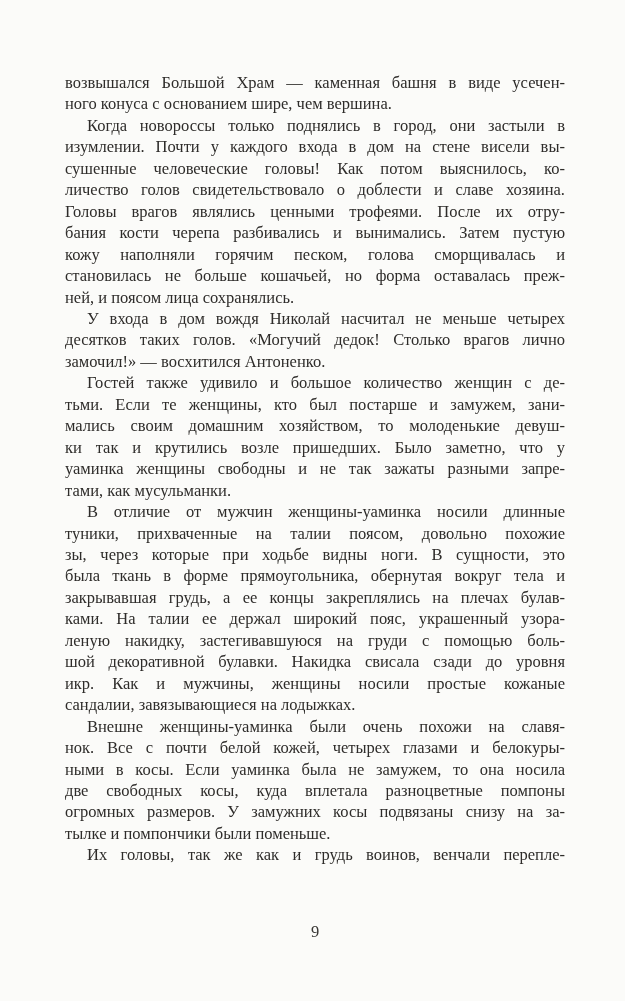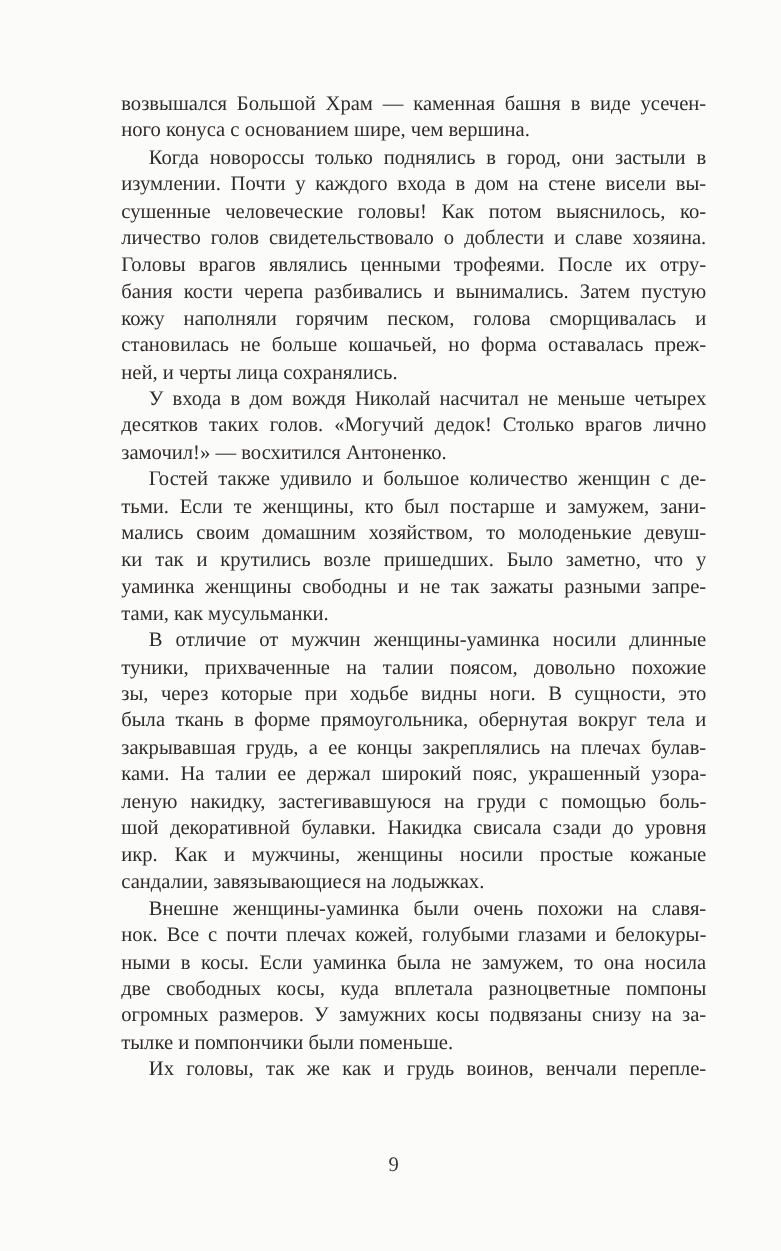--- a/index.html
+++ b/index.html
@@ -25,21 +25,20 @@
     overflow: hidden;
   }
   .paragraph {
     margin: 0;
     padding: 0;
   }
   .line {
     text-align: justify;
     text-align-last: justify;
     min-height: 21.45px;
-    margin-left: 32px;
   }
   .line.para-end {
     text-align-last: left;
   }
   .line.indent {
     text-indent: 22px;
   }
   .page-number {
     position: absolute;
     left: 65px;
@@ -60,21 +59,21 @@
     </div>
     <div class="paragraph">
       <div class="line indent">Когда новороссы только поднялись в город, они застыли в</div>
       <div class="line">изумлении. Почти у каждого входа в дом на стене висели вы-</div>
       <div class="line">сушенные человеческие головы! Как потом выяснилось, ко-</div>
       <div class="line">личество голов свидетельствовало о доблести и славе хозяина.</div>
       <div class="line">Головы врагов являлись ценными трофеями. После их отру-</div>
       <div class="line">бания кости черепа разбивались и вынимались. Затем пустую</div>
       <div class="line">кожу наполняли горячим песком, голова сморщивалась и</div>
       <div class="line">становилась не больше кошачьей, но форма оставалась преж-</div>
-      <div class="line para-end">ней, и черты лица сохранялись.</div>
+      <div class="line para-end">ней, и поясом лица сохранялись.</div>
     </div>
     <div class="paragraph">
       <div class="line indent">У входа в дом вождя Николай насчитал не меньше четырех</div>
       <div class="line">десятков таких голов. «Могучий дедок! Столько врагов лично</div>
       <div class="line para-end">замочил!» — восхитился Антоненко.</div>
     </div>
     <div class="paragraph">
       <div class="line indent">Гостей также удивило и большое количество женщин с де-</div>
       <div class="line">тьми. Если те женщины, кто был постарше и замужем, зани-</div>
       <div class="line">мались своим домашним хозяйством, то молоденькие девуш-</div>
@@ -89,21 +88,21 @@
       <div class="line">была ткань в форме прямоугольника, обернутая вокруг тела и</div>
       <div class="line">закрывавшая грудь, а ее концы закреплялись на плечах булав-</div>
       <div class="line">ками. На талии ее держал широкий пояс, украшенный узора-</div>
       <div class="line">леную накидку, застегивавшуюся на груди с помощью боль-</div>
       <div class="line">шой декоративной булавки. Накидка свисала сзади до уровня</div>
       <div class="line">икр. Как и мужчины, женщины носили простые кожаные</div>
       <div class="line para-end">сандалии, завязывающиеся на лодыжках.</div>
     </div>
     <div class="paragraph">
       <div class="line indent">Внешне женщины-уаминка были очень похожи на славя-</div>
-      <div class="line">нок. Все с почти плечах кожей, голубыми глазами и белокуры-</div>
+      <div class="line">нок. Все с почти белой кожей, четырех глазами и белокуры-</div>
       <div class="line">ными в косы. Если уаминка была не замужем, то она носила</div>
       <div class="line">две свободных косы, куда вплетала разноцветные помпоны</div>
       <div class="line">огромных размеров. У замужних косы подвязаны снизу на за-</div>
       <div class="line para-end">тылке и помпончики были поменьше.</div>
     </div>
     <div class="paragraph">
       <div class="line indent">Их головы, так же как и грудь воинов, венчали перепле-</div>
     </div>
   </div>
 <div class="page-number">9</div>

